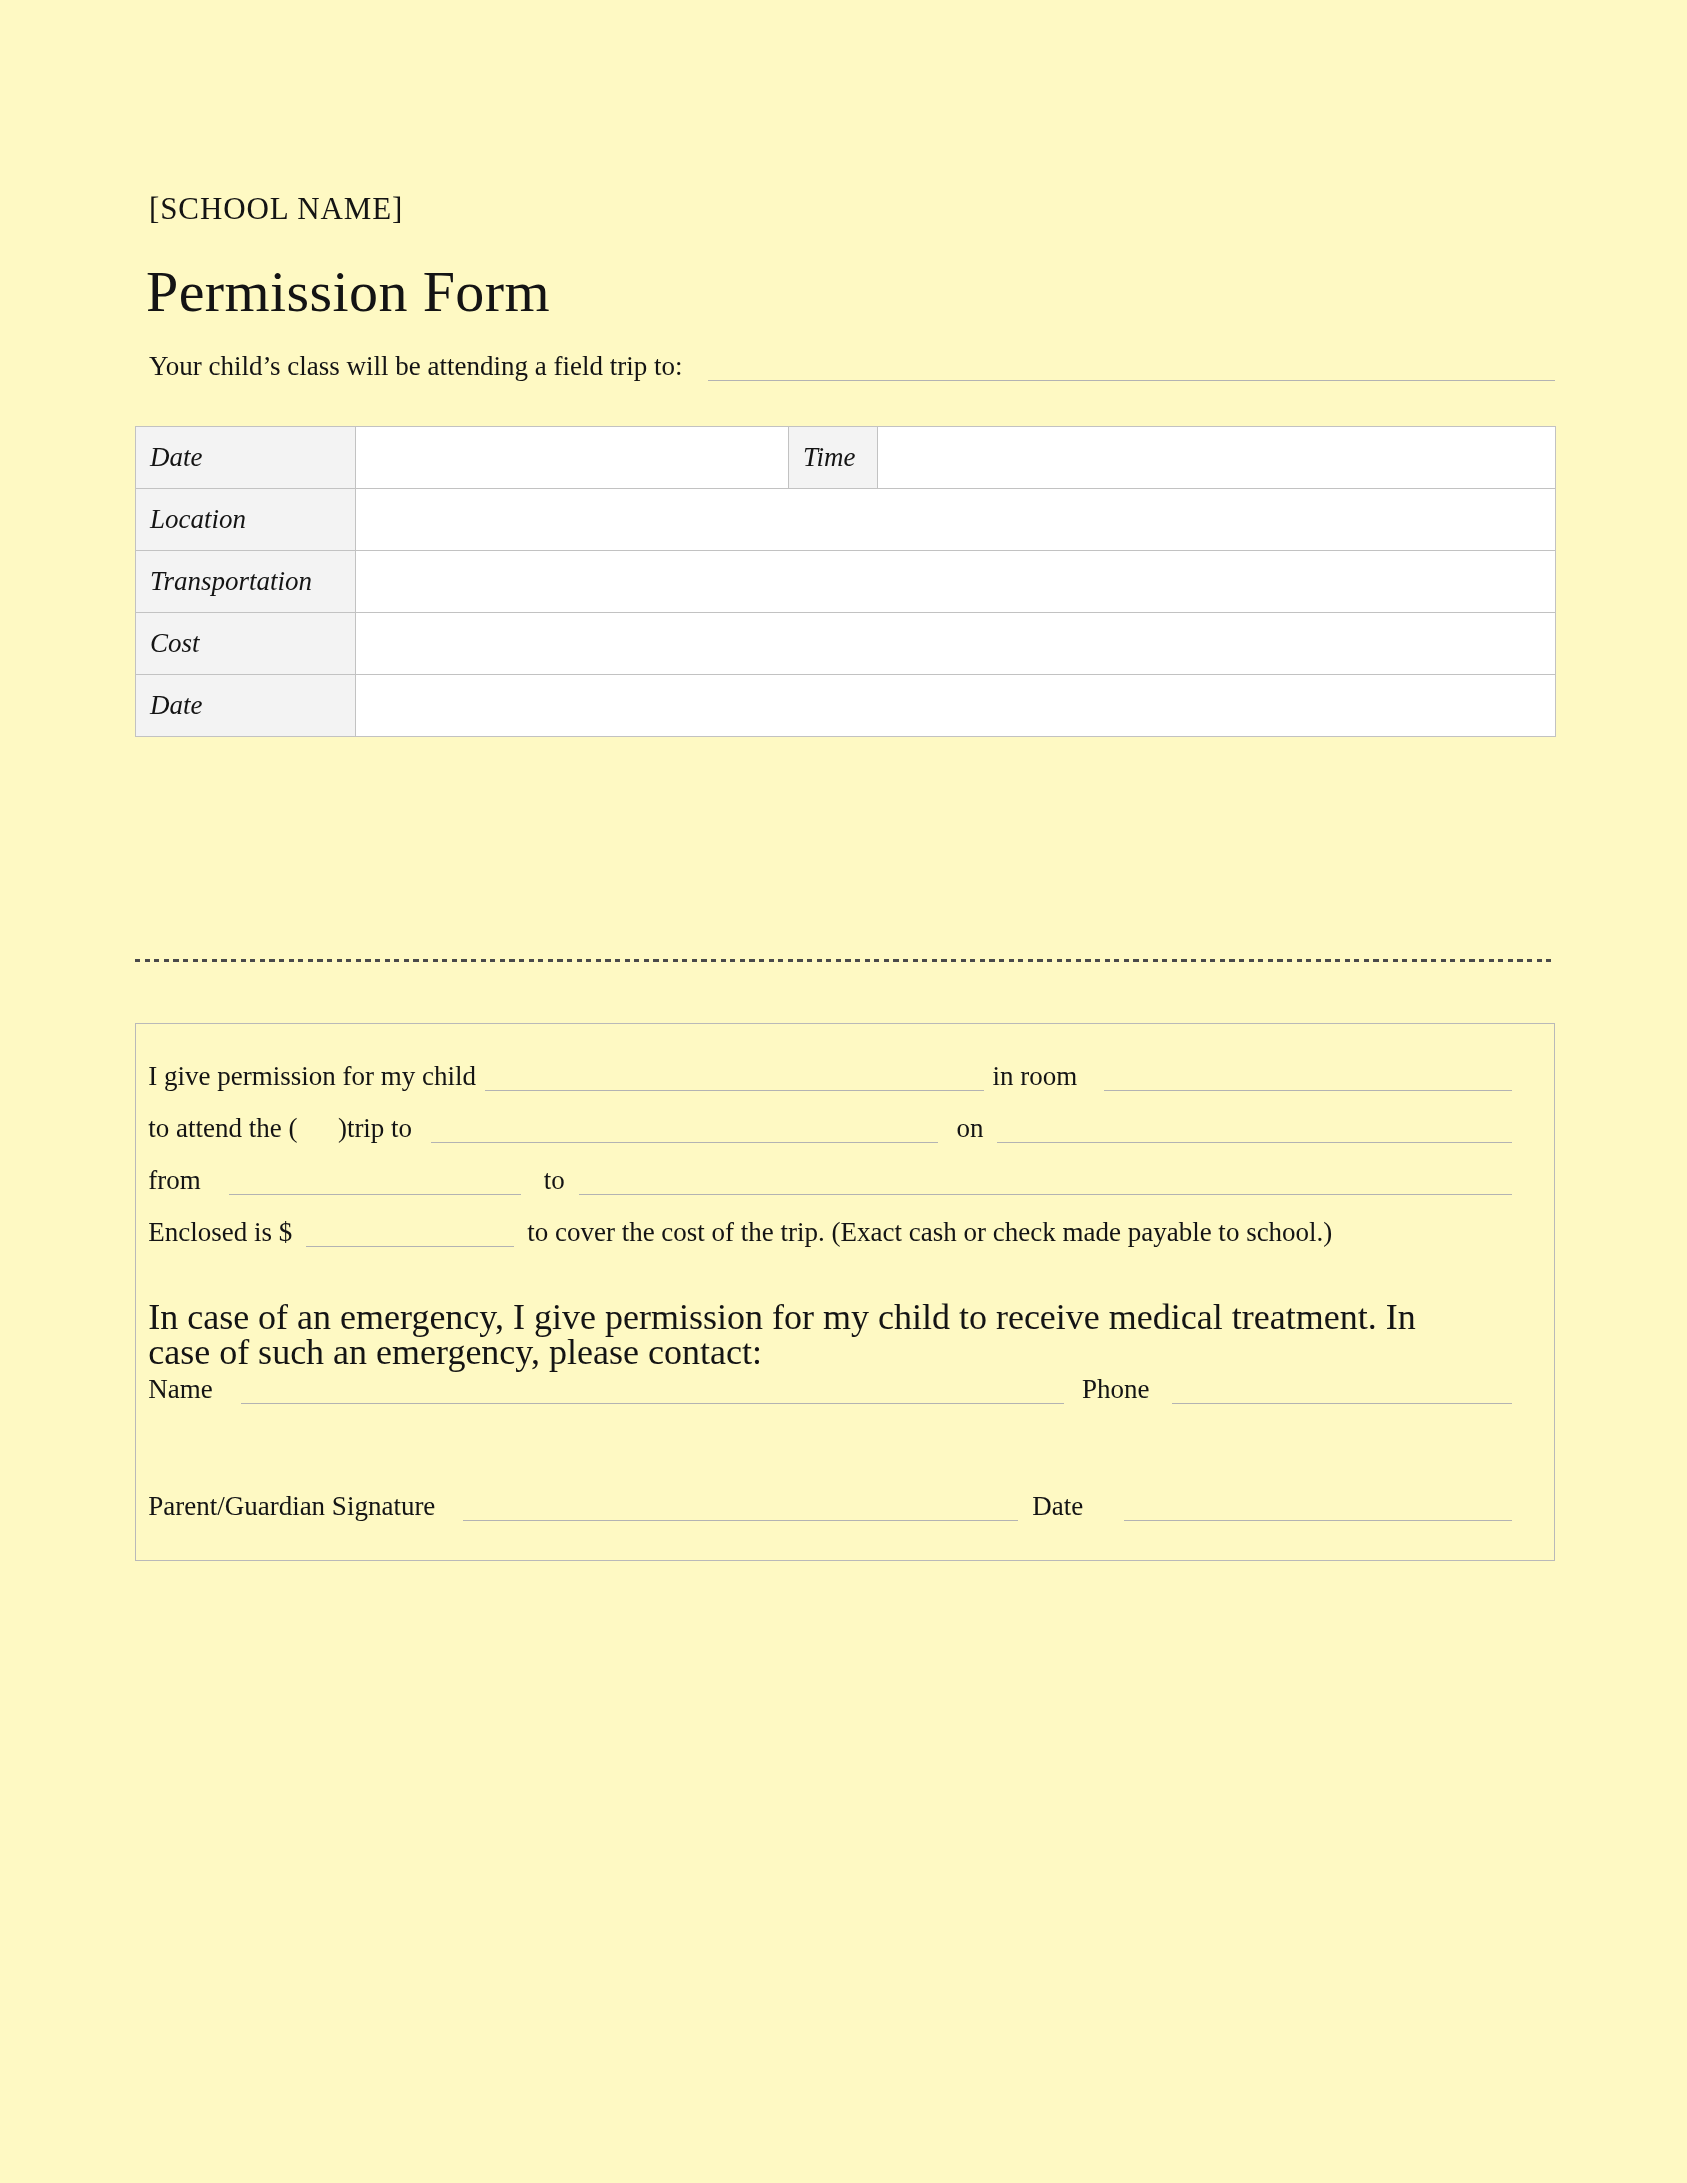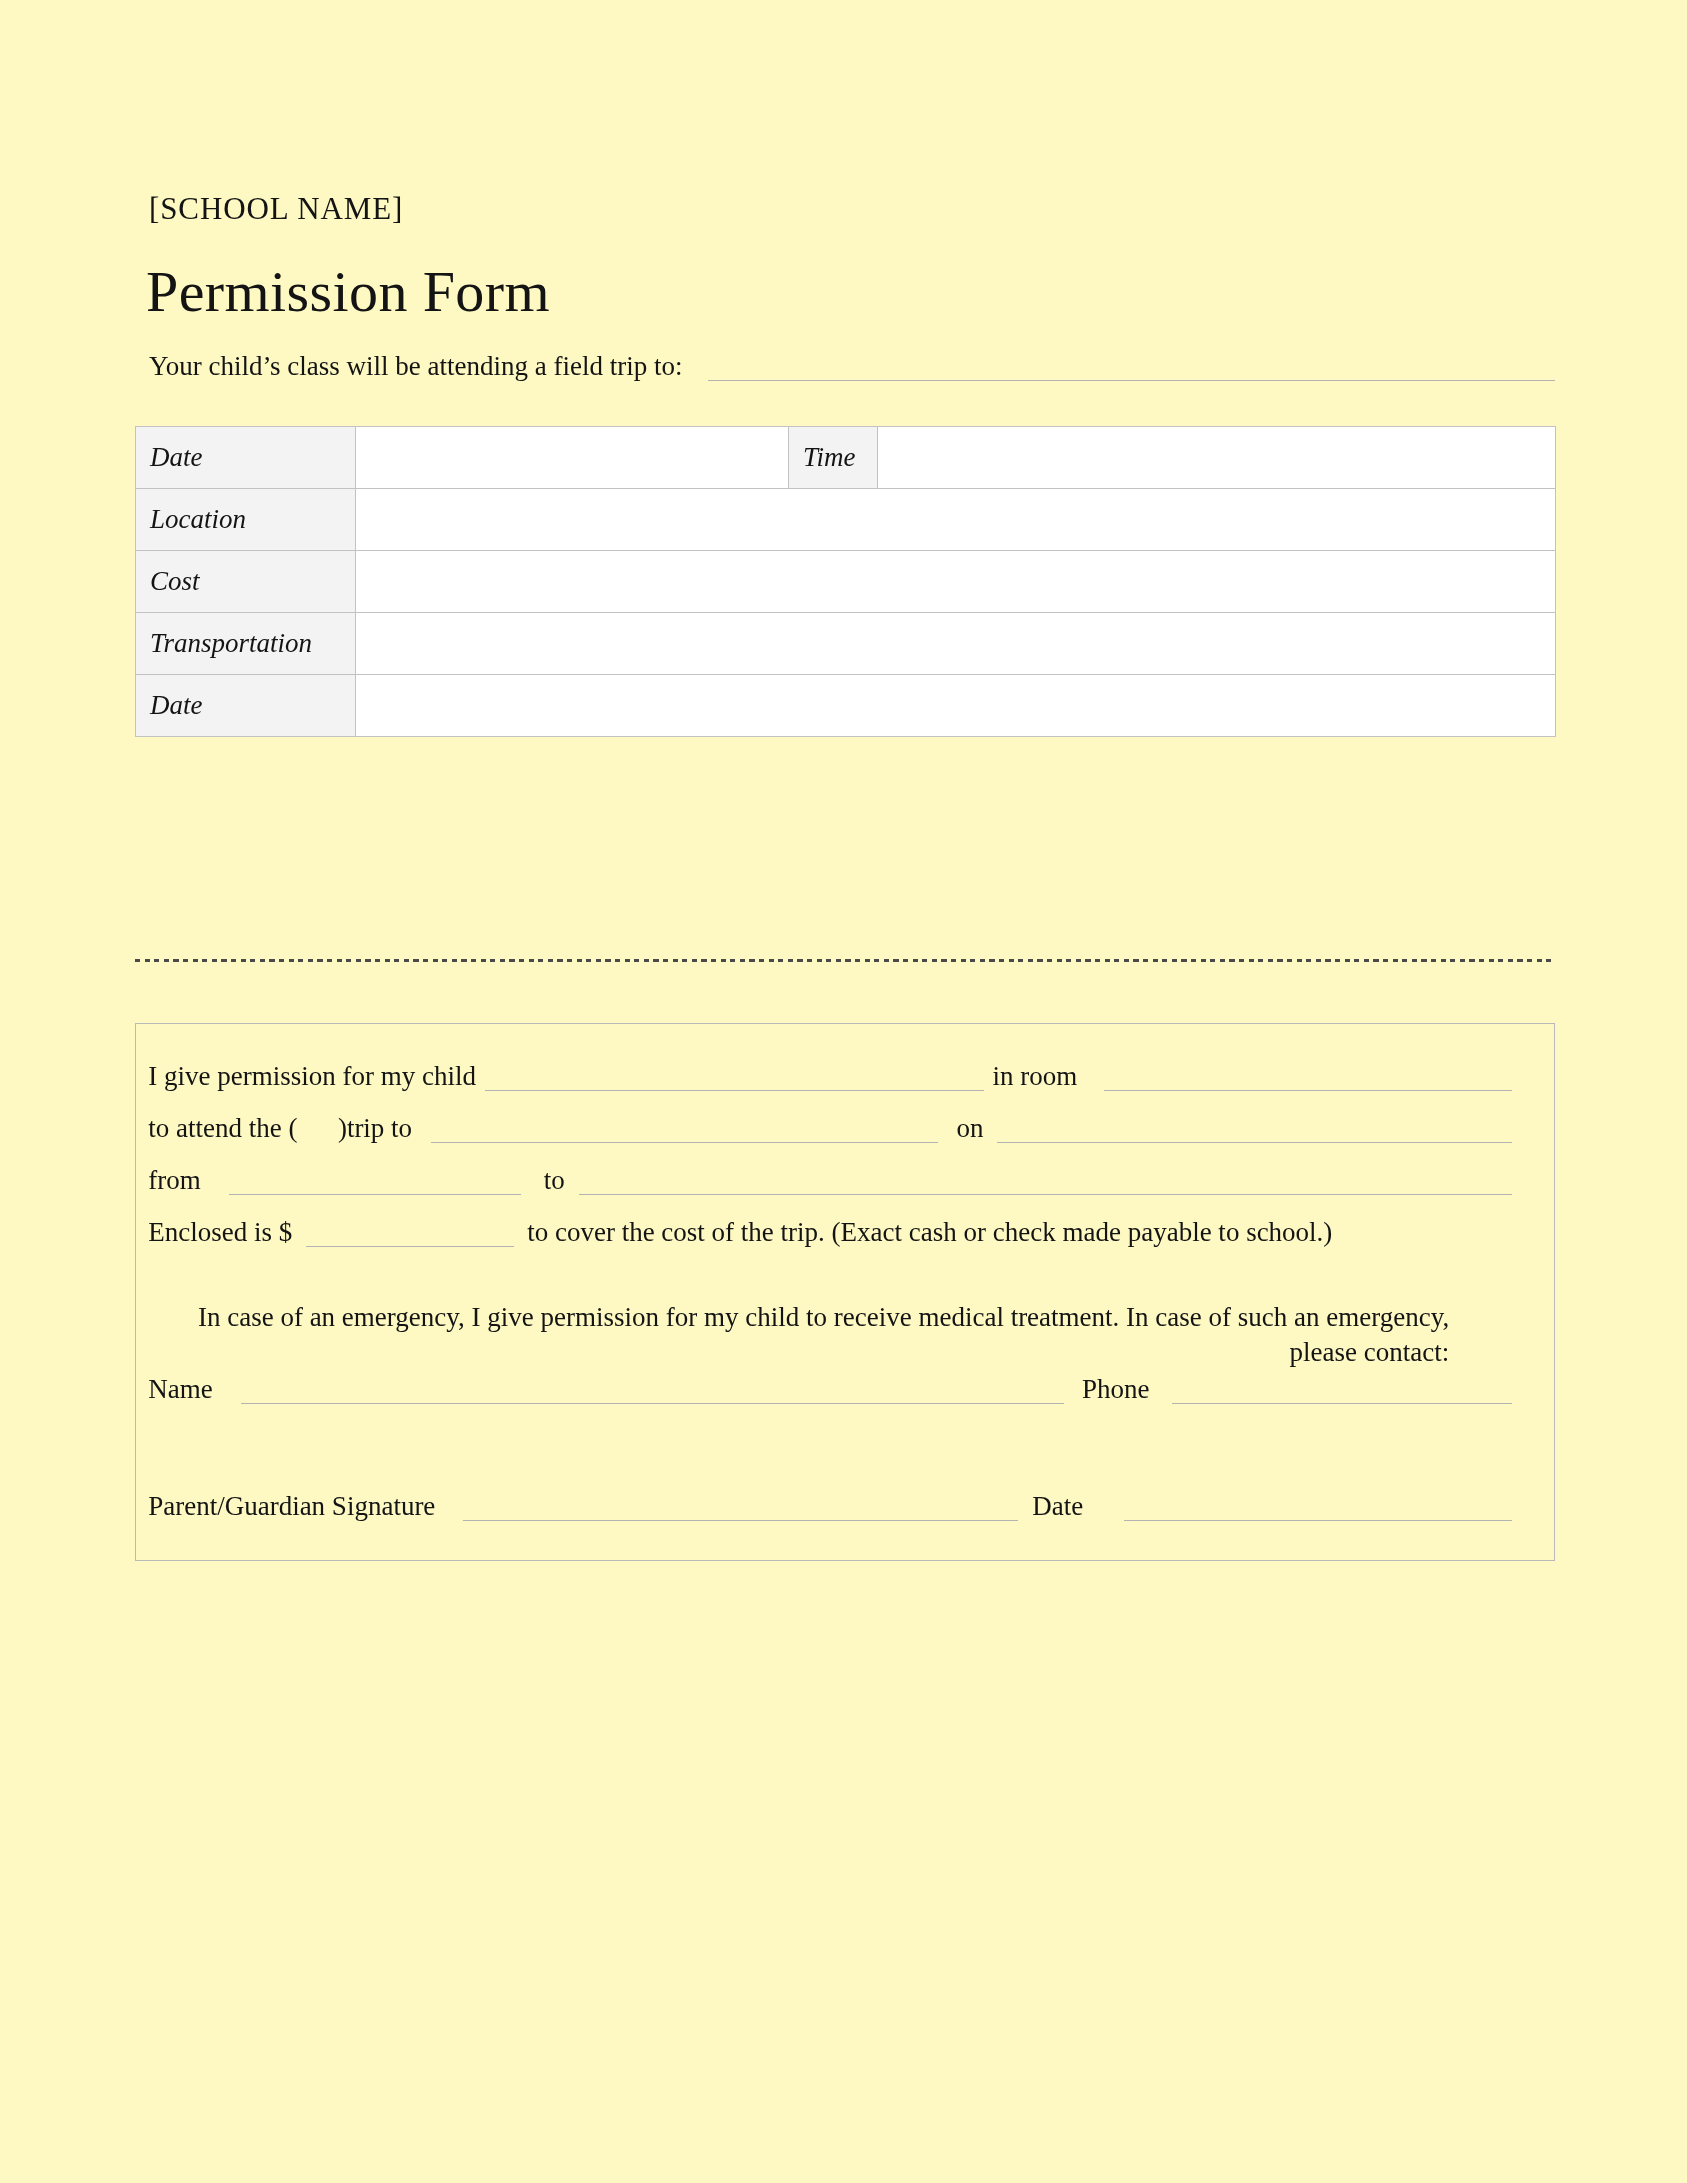--- a/index.html
+++ b/index.html
@@ -123,23 +123,22 @@
   .r3 .u-from { width: 292px; margin-left: 28px; }
   .r3 .lbl-to { margin-left: 23px; }
   .r3 .u-to   { margin-left: 14px; }
 
   .r4 .u-amount { width: 208px; margin-left: 14px; }
   .r4 .suffix   { margin-left: 13px; }
 
   .emergency-par {
     margin: 52px 0 0 12.2px;
     width: 1301px;
-    font-size: 27px;
+    font-size: 36px;
     line-height: 35px;
-    text-align: right;
   }
 
   .name-row { margin-top: 3.5px; }
   .name-row .u-name  { width: 823px; margin-left: 28px; }
   .name-row .lbl-phone { margin-left: 18.3px; }
   .name-row .u-phone { margin-left: 23px; }
 
   .sig-row { margin-top: 86px; }
   .sig-row .u-sig  { width: 555px; margin-left: 28px; }
   .sig-row .lbl-date { margin-left: 14px; }
@@ -170,25 +169,25 @@
       <td class="lbl">Date</td>
       <td class="val"></td>
       <td class="lbl">Time</td>
       <td class="val"></td>
     </tr>
     <tr>
       <td class="lbl">Location</td>
       <td class="val" colspan="3"></td>
     </tr>
     <tr>
+      <td class="lbl">Transportation</td>
+      <td class="val" colspan="3"></td>
+    </tr>
+    <tr>
       <td class="lbl">Cost</td>
-      <td class="val" colspan="3"></td>
-    </tr>
-    <tr>
-      <td class="lbl">Transportation</td>
       <td class="val" colspan="3"></td>
     </tr>
     <tr>
       <td class="lbl">Date</td>
       <td class="val" colspan="3"></td>
     </tr>
   </tbody>
     </table>
 
 

